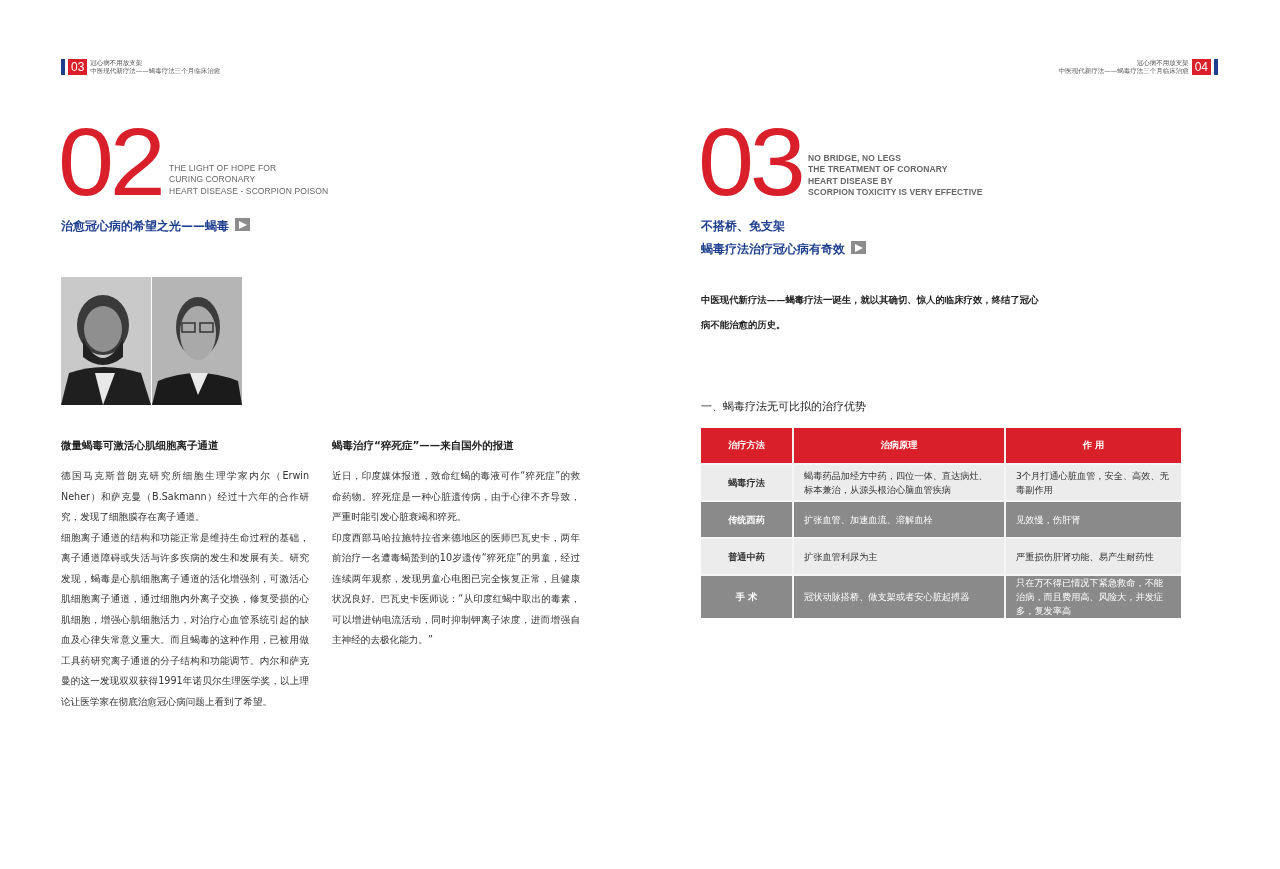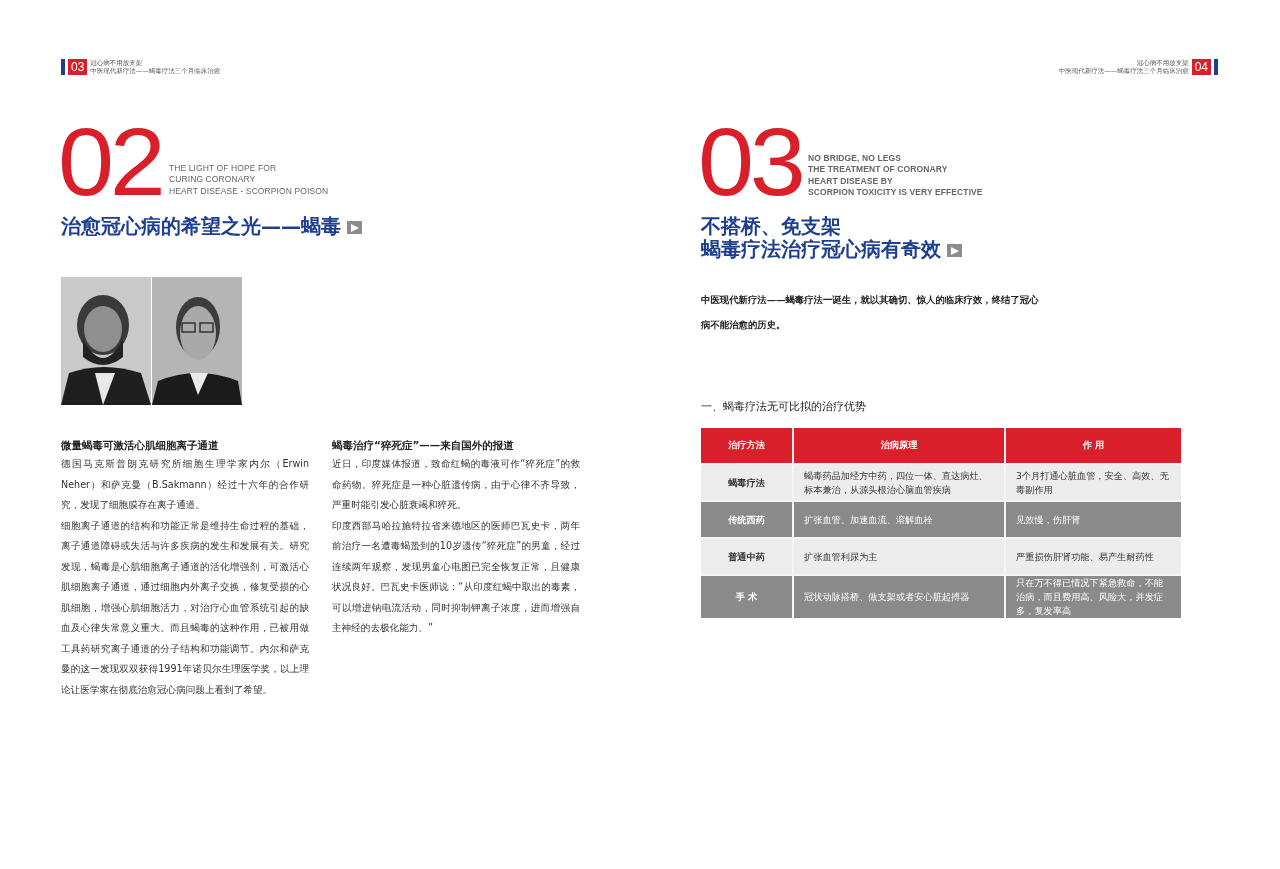--- a/index.html
+++ b/index.html
@@ -12,31 +12,31 @@
   .run-head.right { right: 62px; flex-direction: row-reverse; }
   .run-bar { width: 4px; height: 16px; background: #1e3f8f; }
   .run-num { background: #d9202a; color: #fff; font-family: "Liberation Sans", sans-serif; font-size: 12px; line-height: 16px; height: 16px; padding: 0 3px; margin: 0 3px; }
   .run-text { font-size: 6.5px; line-height: 8px; color: #555; white-space: nowrap; }
   .run-head.right .run-text { text-align: right; }
 
   
   .sec-num { position: absolute; font-family: "Liberation Sans", sans-serif; color: #d9202a; font-size: 96px; line-height: 80px; letter-spacing: -4px; font-weight: 400; transform: scaleX(1.05); transform-origin: left; }
   .sec-sub { position: absolute; font-family: "Liberation Sans", sans-serif; font-size: 8.5px; line-height: 11.3px; color: #666; letter-spacing: 0.1px; }
 
-  .sec-title { position: absolute; color: #1e3f8f; font-weight: bold; font-size: 20px; line-height: 23px; white-space: nowrap; }
+  .sec-title { position: absolute; color: #1e3f8f; font-weight: bold; font-size: 12px; line-height: 23px; white-space: nowrap; }
   .arrow-box { display: inline-block; width: 15px; height: 13px; background: #8c8c8c; position: relative; vertical-align: -1px; margin-left: 6px; }
   .arrow-box::after { content: ""; position: absolute; left: 4px; top: 2.5px; border-left: 8px solid #fff; border-top: 4px solid transparent; border-bottom: 4px solid transparent; }
 
   
   .photo { position: absolute; top: 277px; width: 90px; height: 128px; background: #ddd; overflow: hidden; }
   .photo svg { width: 100%; height: 100%; display: block; }
 
   
   .col { position: absolute; width: 248px; }
-  .col h3 { font-size: 10.5px; font-weight: bold; color: #222; line-height: 14px; margin-bottom: 2px; }
+  .col h3 { font-size: 10.5px; font-weight: bold; color: #222; line-height: 14px; margin-bottom: 14px; }
   .col p { font-size: 9.6px; line-height: 20.5px; color: #333; text-align: justify; margin-bottom: 0px; }
 
   .lead { position: absolute; left: 701px; top: 287px; width: 345px; font-size: 9.4px; line-height: 25px; font-weight: bold; color: #222; }
 
   .tbl-title { position: absolute; left: 701px; top: 399px; font-size: 11px; font-weight: normal; color: #222; }
 
   table.cmp { position: absolute; left: 701px; top: 428px; width: 480px; border-collapse: collapse; font-size: 9.2px; }
   table.cmp th { background: #d9202a; color: #fff; font-weight: bold; height: 36px; border-right: 2px solid #f0f0f0; text-align: center; }
   table.cmp td { height: 37px; border-right: 2px solid #f5f5f5; border-top: 2px solid #f5f5f5; padding: 0 10px; line-height: 14px; }
   table.cmp th:last-child, table.cmp td:last-child { border-right: none; }

